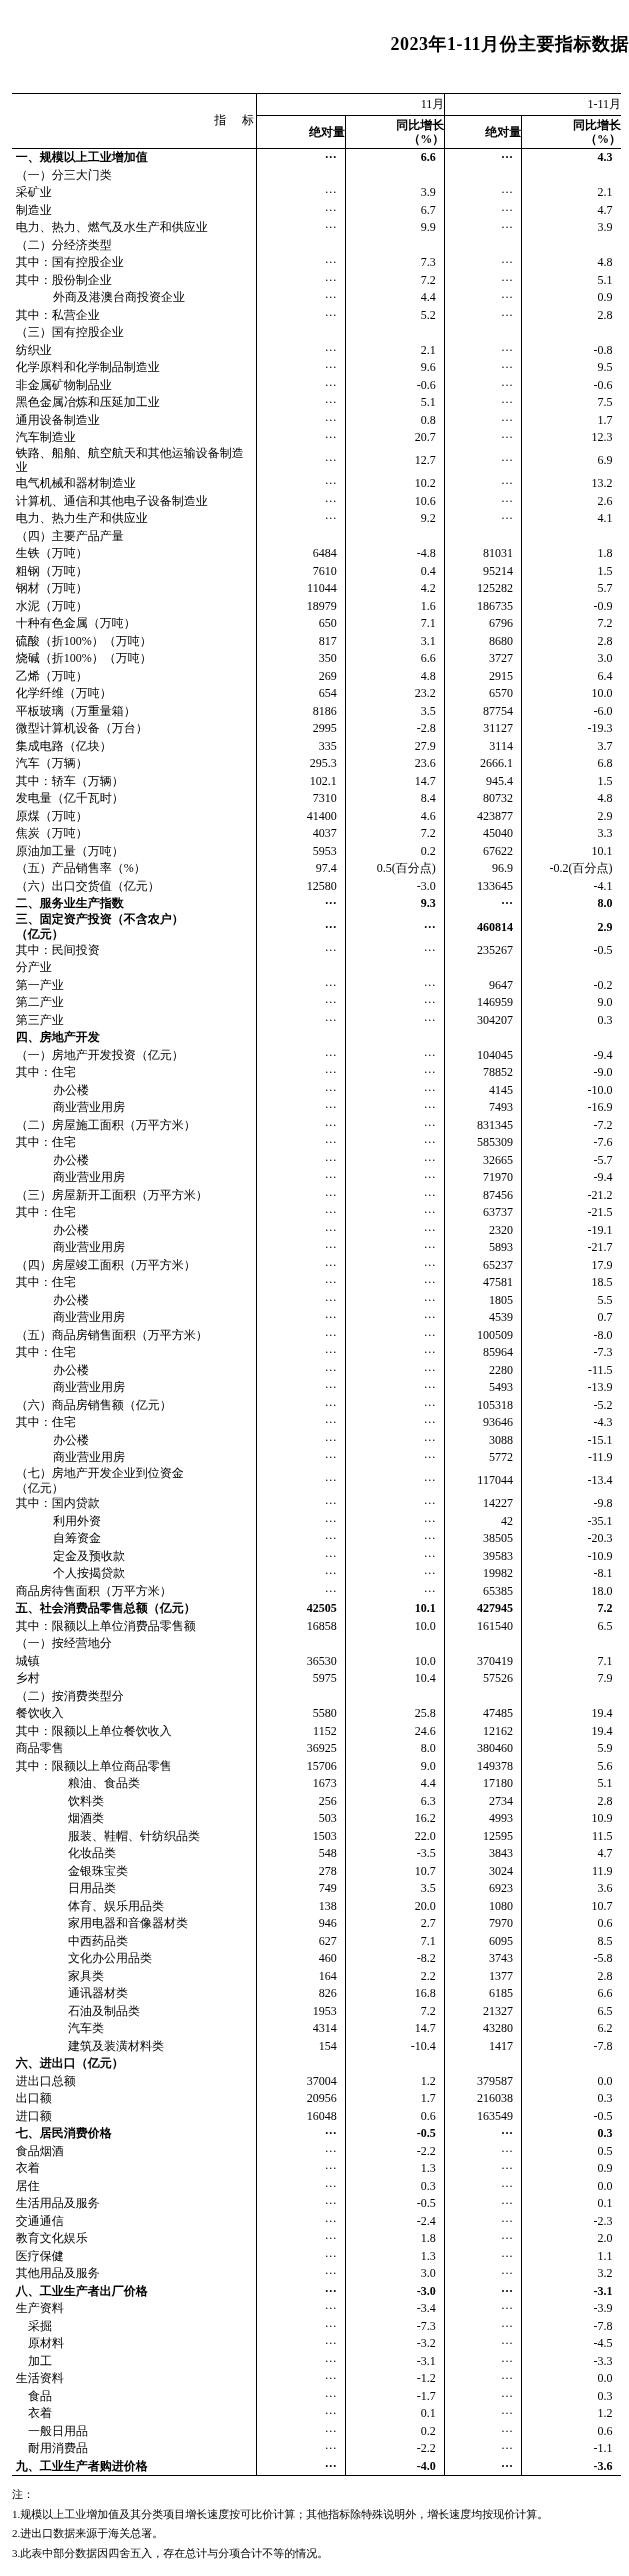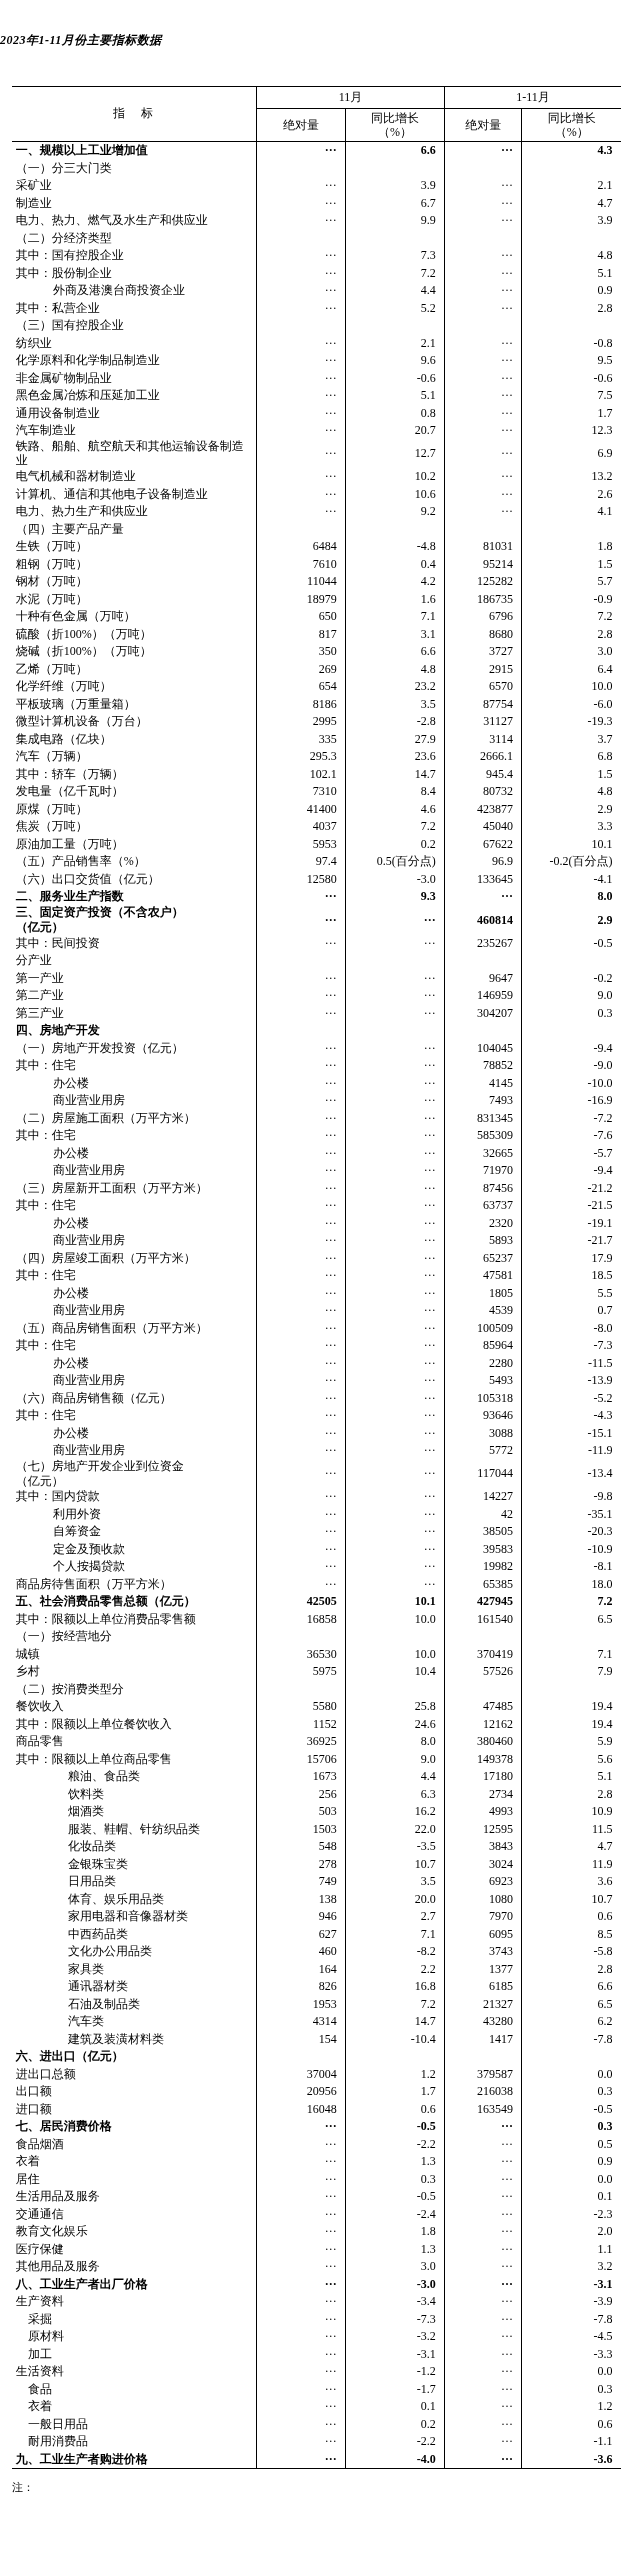--- a/index.html
+++ b/index.html
@@ -9,56 +9,56 @@
     width: 629px;
   }
   body {
     font-family: "Liberation Serif", "DejaVu Serif", serif;
     color: #000;
     min-height: 2576px;
   }
   .title {
     padding-top: 32px;
     margin: 0 0 37px 0;
-    text-align: left;
-    font-size: 12px;
+    text-align: right;
+    font-size: 18px;
     font-weight: bold;
     letter-spacing: 0.5px;
-    font-style: italic;
   }
   table.ind-table {
     border-collapse: collapse;
     table-layout: fixed;
     margin-left: 12px;
     width: 609px;
     border-top: 1.9px solid #000;
     border-bottom: 1.9px solid #000;
   }
   .ind-table th, .ind-table td {
     font-size: 12px;
     font-weight: normal;
     padding: 0;
     vertical-align: middle;
   }
-  thead th { text-align: center; }
+  thead th { text-align: right; }
   th.h-indicator {
     border-bottom: 1.9px solid #000;
     letter-spacing: 1.9px;
   }
   th.h-span {
     height: 20.5px;
     border-left: 0.9px solid #000;
     border-bottom: 0.9px solid #000;
   }
   th.h-sub {
     height: 32px;
     border-left: 0.9px solid #000;
     border-bottom: 1.9px solid #000;
     white-space: pre-line;
     line-height: 14px;
+    font-weight: bold;
   }
   td.lbl {
     height: 17.5px;
     line-height: 14.4px;
     padding-left: 3.7px;
     white-space: pre-line;
     text-align: left;
   }
   td.ind1 { padding-left: 41px; }
   td.ind2 { padding-left: 56px; }
@@ -1025,14 +1025,19 @@
         <td class="val">···</td>
         <td class="val">-4.0</td>
         <td class="val">···</td>
         <td class="val">-3.6</td>
       </tr>
     </tbody>
 </table>
 
 <div class="notes">
   <div>注：</div>
+  <div id="note-items">
+      <div>1.规模以上工业增加值及其分类项目增长速度按可比价计算；其他指标除特殊说明外，增长速度均按现价计算。</div>
+      <div>2.进出口数据来源于海关总署。</div>
+      <div>3.此表中部分数据因四舍五入，存在总计与分项合计不等的情况。</div>
+    </div>
 </div>
 
 
 </body></html>

